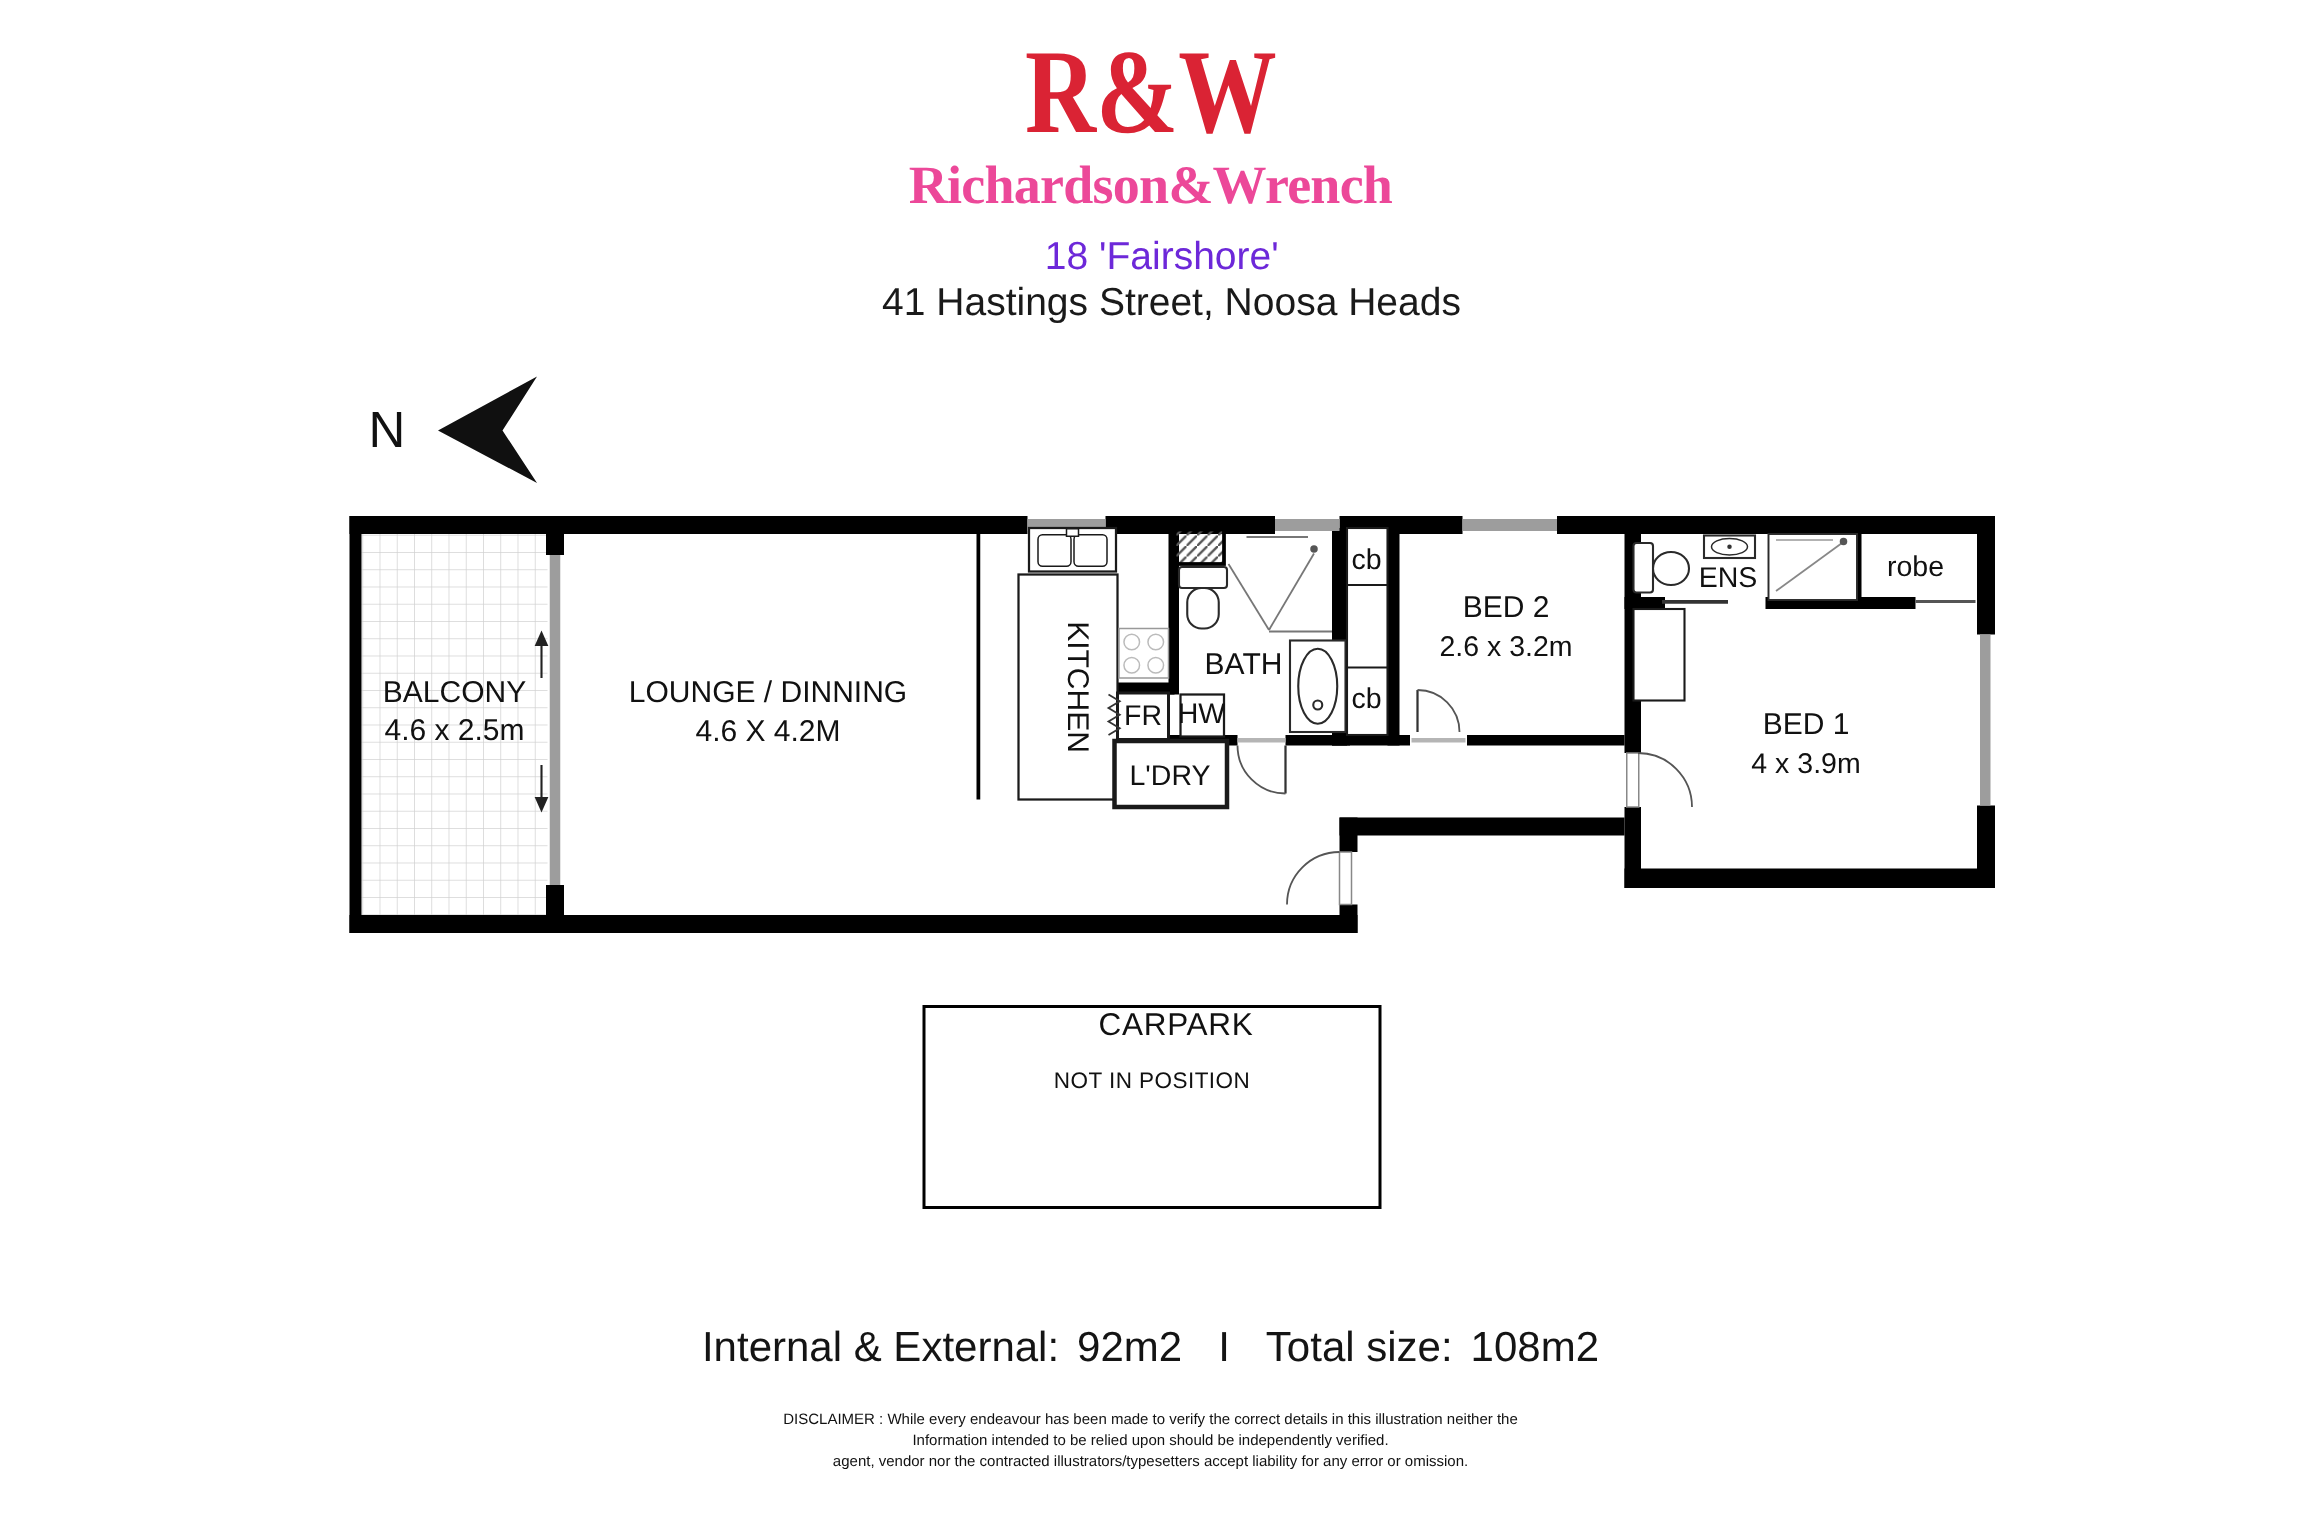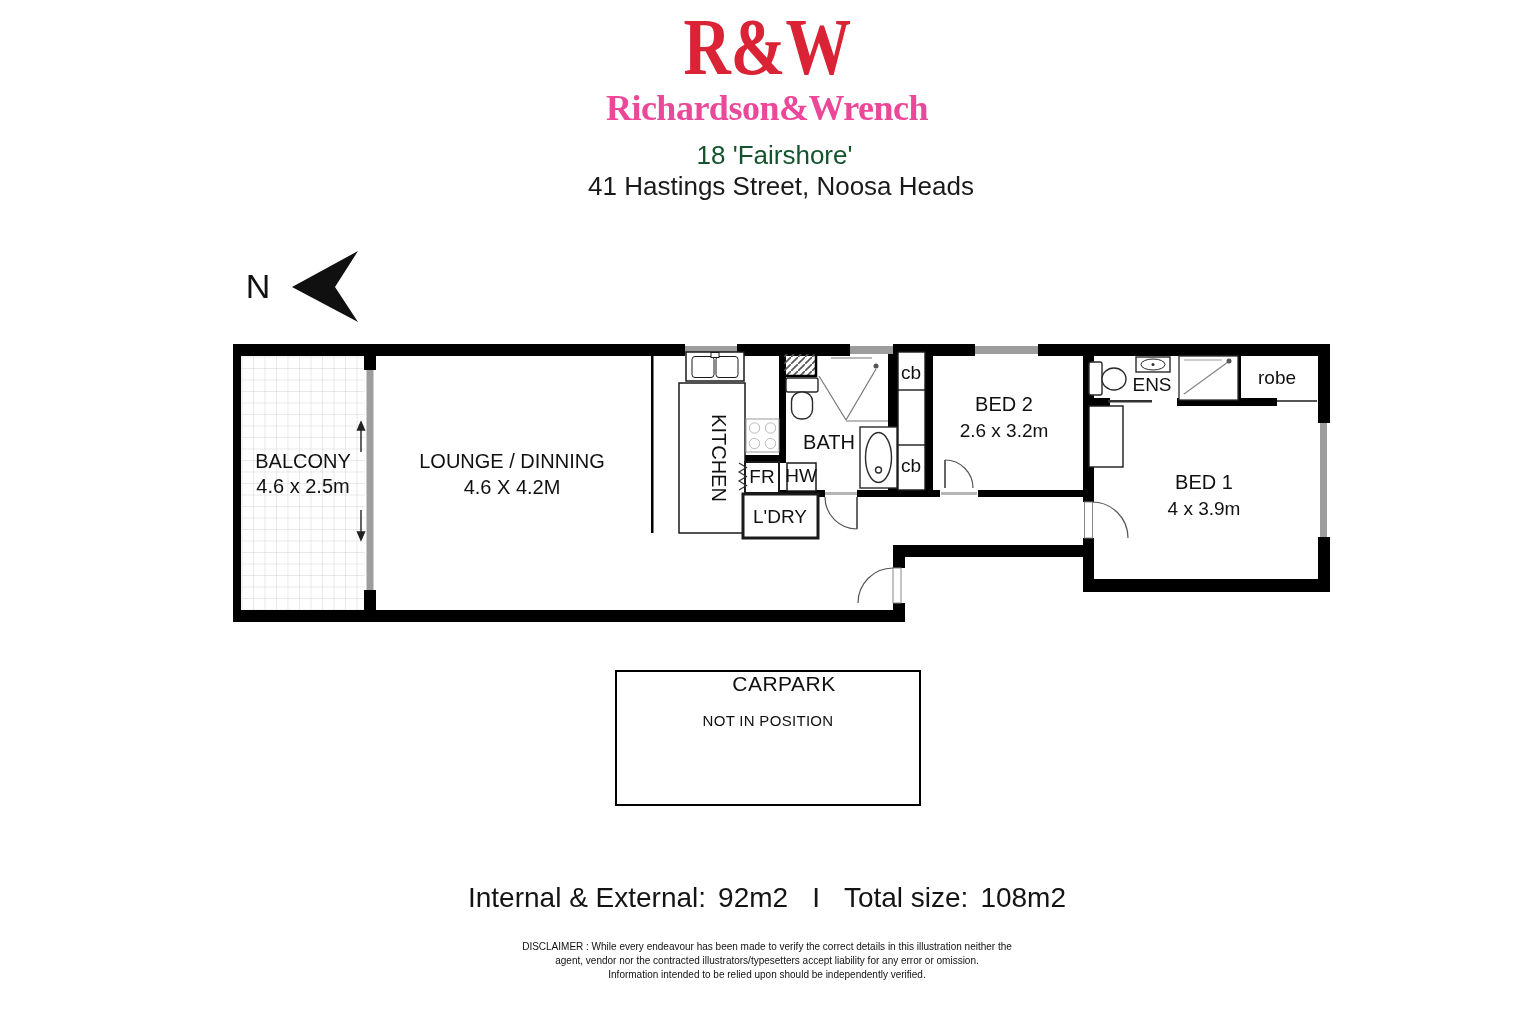--- a/index.html
+++ b/index.html
@@ -1,25 +1,25 @@
 <!DOCTYPE html>
 <html><head>
 <meta charset="utf-8">
 <style>
   html,body{margin:0;padding:0;background:#fff;}
   .page{position:relative;width:1534px;height:1025px;background:#fff;overflow:hidden;
         font-family:"Liberation Sans",sans-serif;color:#111;}
   
   .header{position:absolute;top:0;left:0;width:100%;text-align:center;}
-  .logo{margin-top:7px;font-family:"Liberation Serif",serif;font-weight:700;
+  .logo{margin-top:22px;font-family:"Liberation Serif",serif;font-weight:700;
         font-size:80px;line-height:80px;color:#da2334;}
   .logo span{display:inline-block;transform:scaleX(.82);}
   .brandname{margin-top:2px;font-family:"Liberation Serif",serif;font-weight:700;
         font-size:36px;line-height:38px;color:#ec4899;letter-spacing:-.5px;}
-  .addr1{margin-top:14px;font-size:26px;line-height:28px;color:#14532d;margin-left:15px;}
+  .addr1{margin-top:14px;font-size:26px;line-height:28px;color:#6d28d9;margin-left:15px;}
   .addr2{margin-top:3px;font-size:26px;line-height:28px;color:#1a1a1a;padding-left:28px;}
   
   .plan{position:absolute;left:225px;top:240px;width:1115px;height:400px;}
   .plan text{font-family:"Liberation Sans",sans-serif;fill:#111;}
   .rl{font-size:20px;text-anchor:middle;}
   .rs{font-size:19px;text-anchor:middle;}
   
   .carpark{position:absolute;left:615px;top:670px;width:302px;height:132px;
            border:2px solid #000;text-align:center;}
   .cp1{margin-top:26px;font-size:21px;letter-spacing:.5px;line-height:24px;}
@@ -205,17 +205,17 @@
     <div class="cp2">CARPARK</div>
     <div class="cpnote">NOT IN POSITION</div>
   </div>
 
   <div class="summary">
     <span>Internal &amp; External:</span><span class="gap-s"></span><span>92m2</span><span class="gap-l"></span><span>I</span><span class="gap-l"></span><span>Total size:</span><span class="gap-s"></span><span>108m2</span>
   </div>
 
   <div class="disclaimer">
     <div>DISCLAIMER : While every endeavour has been made to verify the correct details in this illustration neither the</div>
+    <div>Information intended to be relied upon should be independently verified.</div>
     <div>agent, vendor nor the contracted illustrators/typesetters accept liability for any error or omission.</div>
-    <div>Information intended to be relied upon should be independently verified.</div>
   </div>
 
 </div>
 
 </body></html>

